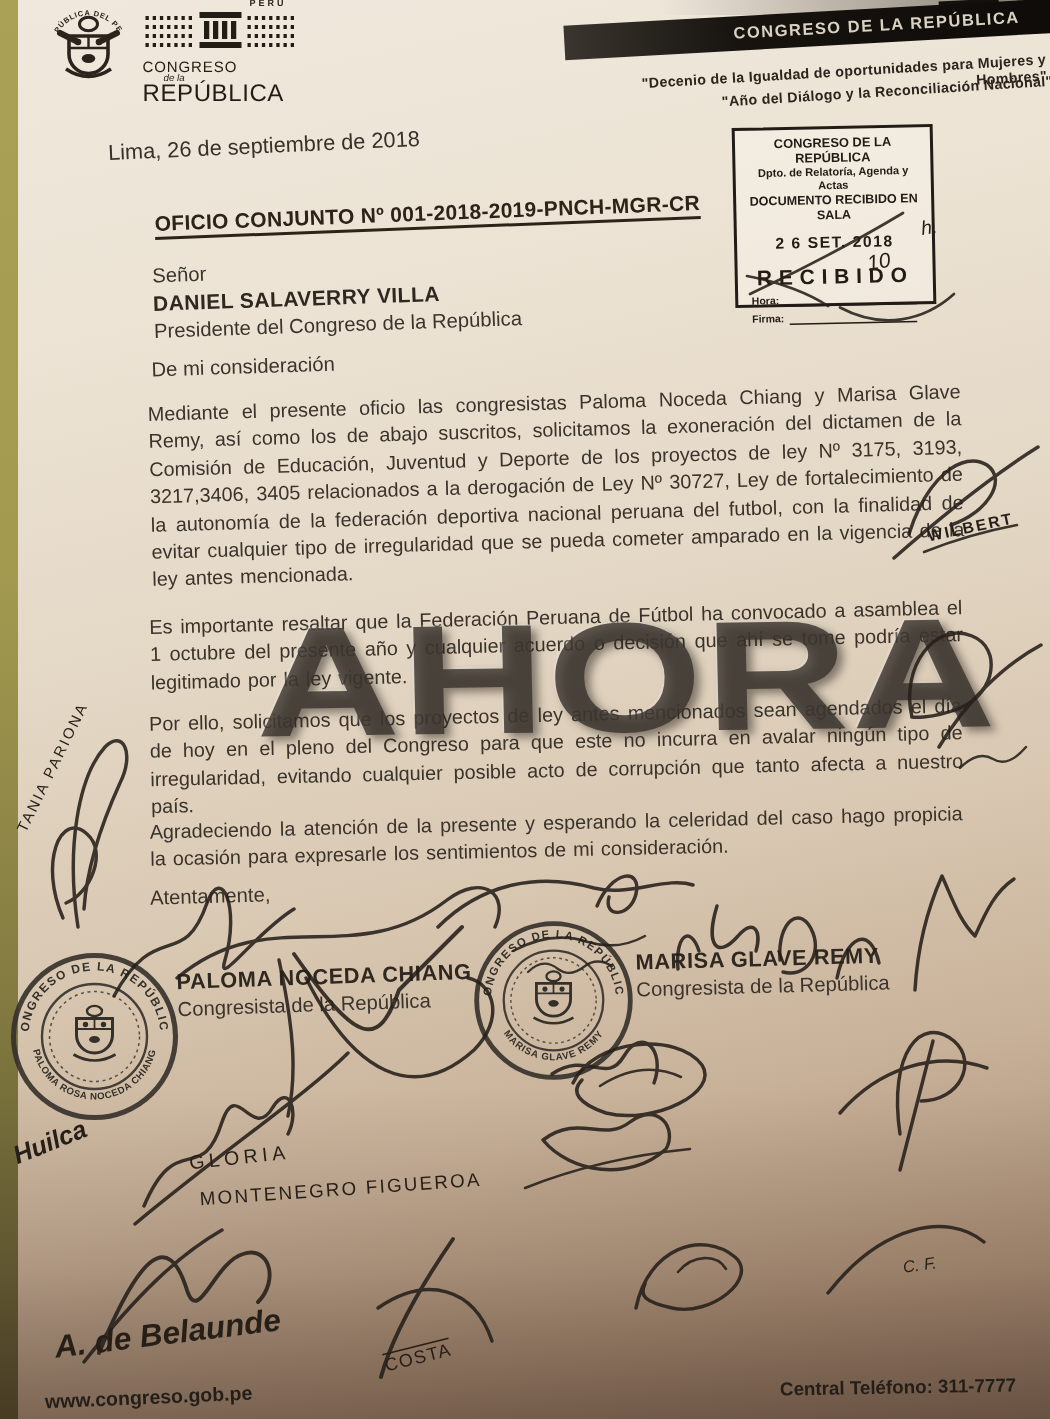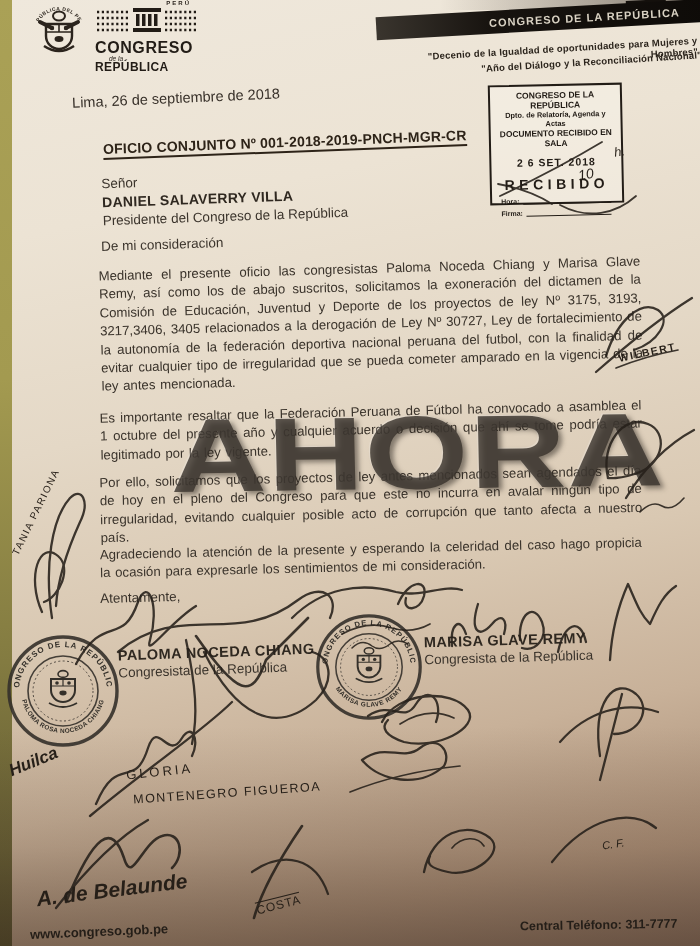--- a/index.html
+++ b/index.html
@@ -66,23 +66,23 @@
       </g>
       <g fill="#221c16">
         <rect x="38" y="2" width="28" height="4"></rect>
         <rect x="41" y="8" width="3.5" height="12"></rect>
           <rect x="47" y="8" width="3.5" height="12"></rect>
         <rect x="53" y="8" width="3.5" height="12"></rect>
           <rect x="59" y="8" width="3.5" height="12"></rect>
         <rect x="38" y="22" width="28" height="4"></rect>
       </g>
     </svg>
-    <div style="font-size:16px;font-weight:bold;color:#221c16;letter-spacing:.6px;margin-top:-1px;">CONGRESO</div>
+    <div style="font-size:10px;font-weight:normal;color:#221c16;letter-spacing:.6px;margin-top:-1px;">CONGRESO</div>
     <div style="font-size:6.5px;font-style:italic;color:#221c16;margin:-2px 0 -2px 14px;">de la</div>
-    <div style="font-size:12px;font-weight:bold;color:#221c16;letter-spacing:.4px;">REPÚBLICA</div>
+    <div style="font-size:16px;font-weight:normal;color:#221c16;letter-spacing:.4px;">REPÚBLICA</div>
   </div>
 
   <div class="abs banner" style="left:376px;top:8px;width:330px;transform:rotate(-3.2deg);box-sizing:border-box;">CONGRESO DE LA REPÚBLICA</div>
   <div class="abs motto" style="left:386px;top:44px;width:312px;transform:rotate(-3.4deg);">"Decenio de la Igualdad de oportunidades para  Mujeres y Hombres"</div>
   <div class="abs motto" style="left:420px;top:58px;width:282px;transform:rotate(-3.6deg);">"Año del Diálogo y la Reconciliación Nacional"</div>
 
   <div class="abs" style="left:72px;top:90px;font-size:14.5px;color:#38312a;transform:rotate(-2.6deg);">Lima, 26 de septiembre de 2018</div>
 
   <div class="abs stamp" style="left:489px;top:84px;width:134px;height:120px;transform:rotate(-1.2deg);">
     <div style="font-size:8.6px;font-weight:bold;">CONGRESO DE LA REPÚBLICA</div>

